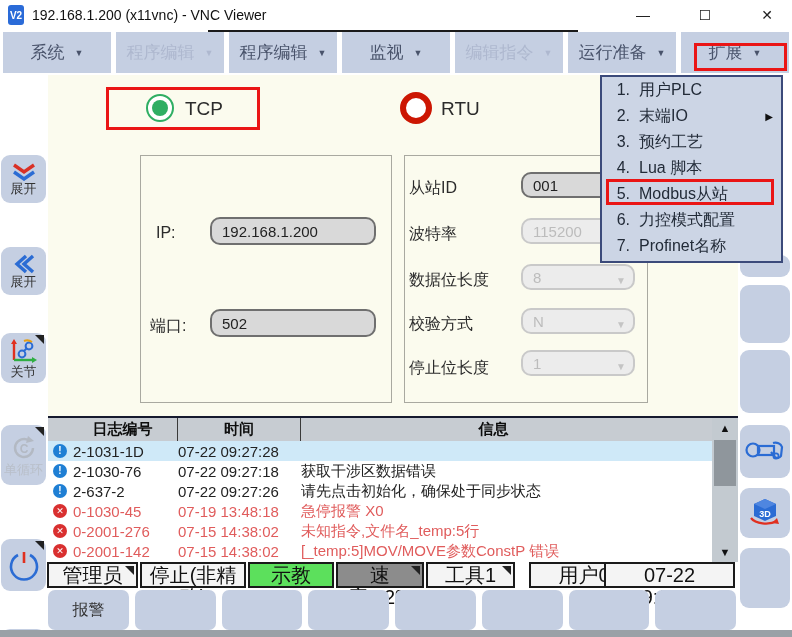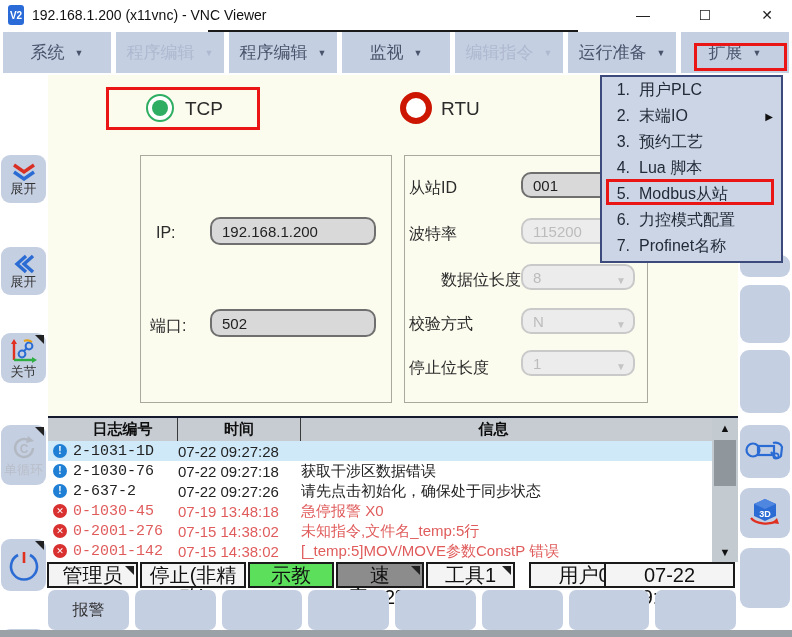--- a/index.html
+++ b/index.html
@@ -84,21 +84,21 @@
   .hc1 { width:130px;padding-left:20px; } .hc2 { width:123px; } .hc3 { width:385px; border-right:none!important; }
   .log-rows { position:absolute; left:0; top:23px; width:664px; height:121px; overflow:hidden; }
   .log-row { display:flex; height:20px; align-items:center; font-size:15px; }
   .log-row.sel { background:#cfe9f8; }
   .log-row.err { color:#e05c5c; }
   .lr-icon { width:14px; height:14px; border-radius:50%; margin:0 6px 0 5px;
     color:#fff; font-size:10px; font-weight:bold; text-align:center; line-height:14px;
     flex:none; }
   .lr-icon.info { background:#1f7fd4; }
   .lr-icon.err  { background:#d93030; font-size:9px; }
-  .lr-id { width:105px;font-family:Liberation Mono, monospace; } .lr-time { width:123px; } .lr-msg { flex:1; white-space:nowrap; }
+  .lr-id { width:105px; } .lr-time { width:123px; } .lr-msg { flex:1; white-space:nowrap; }
 
   .log-scroll { position:absolute; right:0; top:0; width:26px; height:144px;
     background:#c3cad0; }
   .scr-btn { position:absolute; left:0; width:26px; height:20px; text-align:center;
     font-size:11px; color:#111; line-height:20px; }
   .scr-up { top:0; } .scr-down { bottom:0; }
   .scr-thumb { position:absolute; left:2px; top:22px; width:22px; height:46px;
     background:#8f969c; }
 
   
@@ -230,21 +230,21 @@
 <div class="abs fld-label" style="left:150px; top:316px;">端口:</div>
 <div class="abs inputbox" style="left:210px; top:309px; width:166px;">502</div>
 
 <div class="abs panel panel-right"></div>
 <div class="abs fld-label" style="left:409px; top:178px;">从站ID</div>
 <div class="abs inputbox small" style="left:521px; top:172px; width:114px;">001</div>
 
 <div class="abs fld-label" style="left:409px; top:224px;">波特率</div>
 <div class="abs inputbox small disabled" style="left:521px; top:218px; width:114px;">115200</div>
 
-<div class="abs fld-label" style="left:409px; top:270px;margin-left:32px;">数据位长度</div>
+<div class="abs fld-label" style="left:409px; top:270px;">数据位长度</div>
 <div class="abs inputbox small disabled" style="left:521px; top:264px; width:114px;"><span>8</span><span class="sel-arrow">▼</span></div>
 
 <div class="abs fld-label" style="left:409px; top:314px;font-family:Liberation Serif, serif;">校验方式</div>
 <div class="abs inputbox small disabled" style="left:521px; top:308px; width:114px;"><span>N</span><span class="sel-arrow">▼</span></div>
 
 <div class="abs fld-label" style="left:409px; top:358px;">停止位长度</div>
 <div class="abs inputbox small disabled" style="left:521px; top:350px; width:114px;"><span>1</span><span class="sel-arrow">▼</span></div>
 
 <div class="abs dropdown">
   <div class="dd-item">

